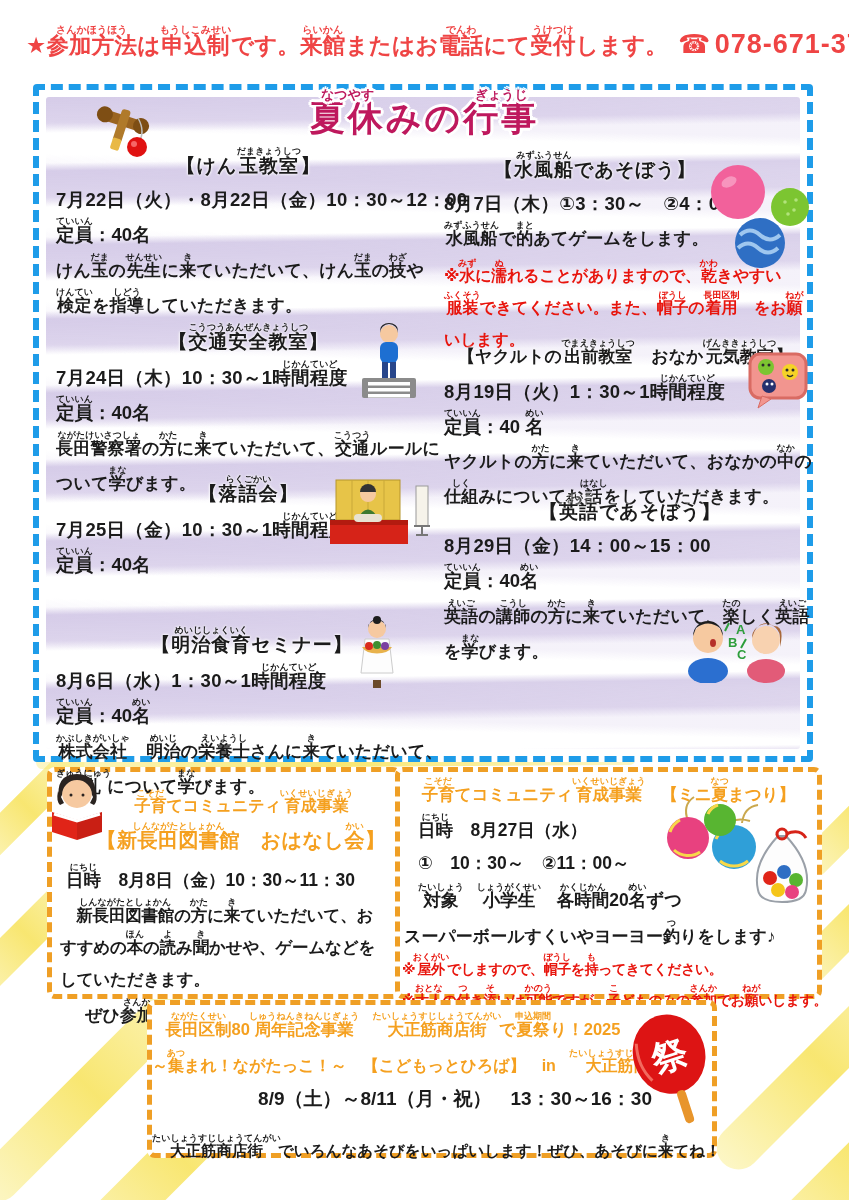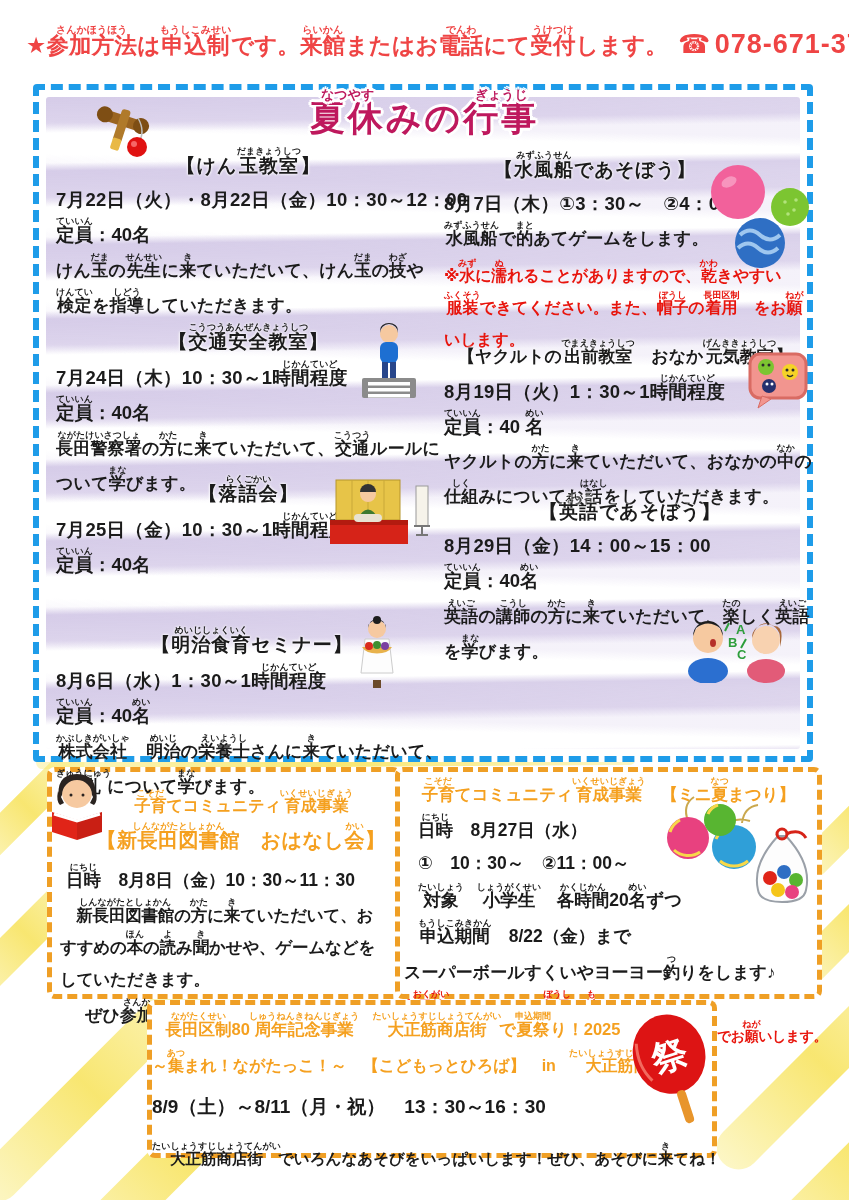--- a/index.html
+++ b/index.html
@@ -45,21 +45,21 @@
   .kbox-title{font-size:20px;text-align:center;padding-left:34px;line-height:1.8;letter-spacing:0.5px;}
   .k-line{font-size:17.5px;margin:4px 0 0 14px;line-height:1.8;white-space:nowrap;}
   .k-desc{font-size:16.5px;line-height:1.95;margin:0 8px 0 8px;letter-spacing:-0.2px;}
   .k-cta{font-size:17px;margin:2px 0 0 16px;line-height:1.8;}
   .m-heading{font-size:16.5px;text-align:center;line-height:1.9;margin-top:4px;white-space:nowrap;}
   .m-line{font-size:17.5px;margin:2px 0 0 18px;line-height:1.78;white-space:nowrap;}
   .m-desc{font-size:17px;margin:2px 0 0 4px;line-height:1.8;white-space:nowrap;}
   .m-note{color:#e8150d;font-size:14px;letter-spacing:-0.5px;line-height:1.85;white-space:nowrap;margin-left:2px;}
   .f-line1{font-size:16.5px;text-align:center;padding-right:78px;line-height:1.9;margin-top:6px;white-space:nowrap;}
   .f-line2{font-size:16px;text-align:center;padding-right:78px;line-height:1.9;margin-top:3px;white-space:nowrap;}
-  .f-line3{font-size:19px;text-align:left;padding-right:60px;margin-top:11px;line-height:1.5;white-space:nowrap;}
+  .f-line3{font-size:19px;text-align:right;padding-right:60px;margin-top:3px;line-height:1.5;white-space:nowrap;}
   .f-line4{font-size:15.5px;text-align:center;margin-top:20px;line-height:1.9;white-space:nowrap;}
   
   .ystroke{position:absolute;z-index:0;border-radius:26px;
      background:linear-gradient(90deg,rgba(250,238,140,0.5),rgba(247,226,88,0.85),rgba(250,238,140,0.5));}
   .diag{transform:rotate(-45deg);}
 </style>
 </head>
 <body>
 
 <div class="page">
@@ -245,21 +245,20 @@
     <path d="M8 42 l25 8 v20 l-25 -8 z" fill="#e02418"></path>
     <path d="M58 42 l-25 8 v20 l25 -8 z" fill="#c91f14"></path>
     <path d="M10 44 l23 7 l23 -7" stroke="#ffffff" stroke-width="3" fill="none"></path>
   </svg>
 
   <div class="obox" style="left:395px;top:767px;width:417px;height:222px;">
     <div class="m-heading orange"><ruby>子育<rt>こそだ</rt></ruby>てコミュニティ<ruby>育成事業<rt>いくせいじぎょう</rt></ruby>　【ミニ<ruby>夏<rt>なつ</rt></ruby>まつり】</div>
     <div class="m-line"><ruby>日時<rt>にちじ</rt></ruby>　8月27日（水）</div>
     <div class="m-line">①　10：30～　②11：00～</div>
     <div class="m-line"><ruby>対象<rt>たいしょう</rt></ruby>　<ruby>小学生<rt>しょうがくせい</rt></ruby>　<ruby>各時間<rt>かくじかん</rt></ruby>20<ruby>名<rt>めい</rt></ruby>ずつ</div>
-    <div class="m-line"><ruby>申込期間<rt>もうしこみきかん</rt></ruby>　8/22（金）まで</div>
     <div class="m-desc">スーパーボールすくいやヨーヨー<ruby>釣<rt>つ</rt></ruby>りをします♪</div>
     <div class="m-note">※<ruby>屋外<rt>おくがい</rt></ruby>でしますので、<ruby>帽子<rt>ぼうし</rt></ruby>を<ruby>持<rt>も</rt></ruby>ってきてください。</div>
     <div class="m-note">※<ruby>大人<rt>おとな</rt></ruby>の<ruby>付<rt>つ</rt></ruby>き<ruby>添<rt>そ</rt></ruby>いは<ruby>可能<rt>かのう</rt></ruby>ですが、<ruby>子<rt>こ</rt></ruby>どものみの<ruby>参加<rt>さんか</rt></ruby>でお<ruby>願<rt>ねが</rt></ruby>いします。</div>
   </div>
 
   <svg class="ico" style="left:658px;top:793px;z-index:5;" width="108" height="90" viewBox="0 0 108 90">
     <path d="M30 28 q-6 -16 6 -24 M58 40 q14 -18 34 -12 M84 30 q2 -16 16 -18" stroke="#caa84e" stroke-width="2" fill="none"></path>
     <circle cx="30" cy="45" r="21" fill="#e8417f"></circle>
     <path d="M12 39 a21 21 0 0 1 10 -12 M16 57 a21 21 0 0 0 26 2" stroke="#f7d84a" stroke-width="3" fill="none"></path>
     <circle cx="76" cy="54" r="22" fill="#2f9fd8"></circle>

